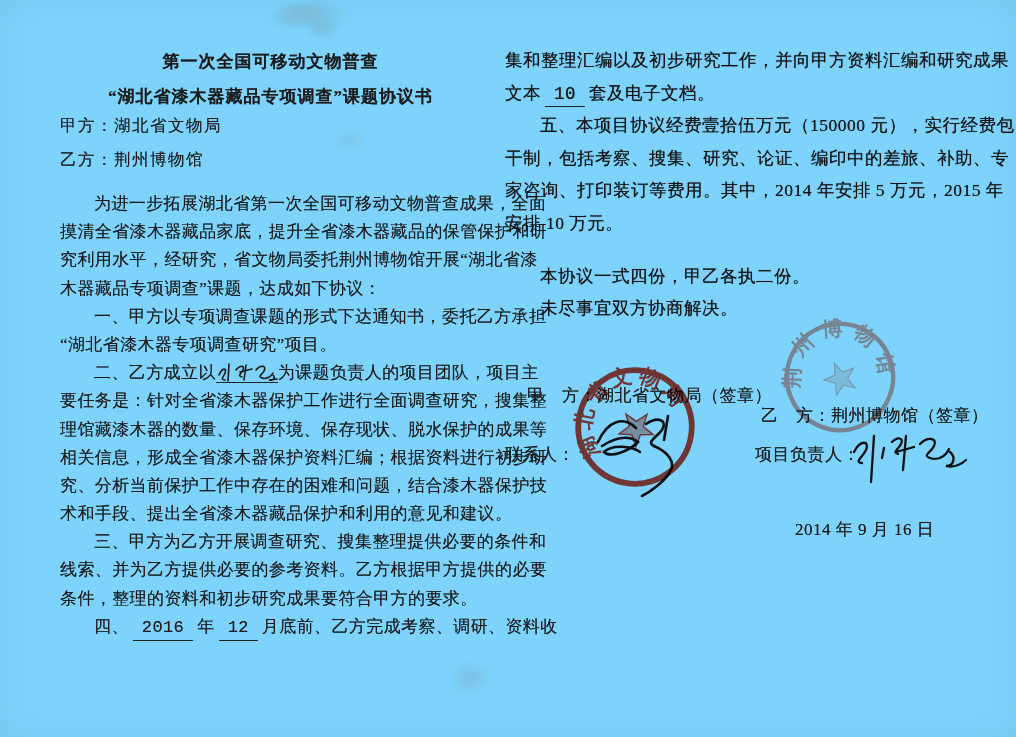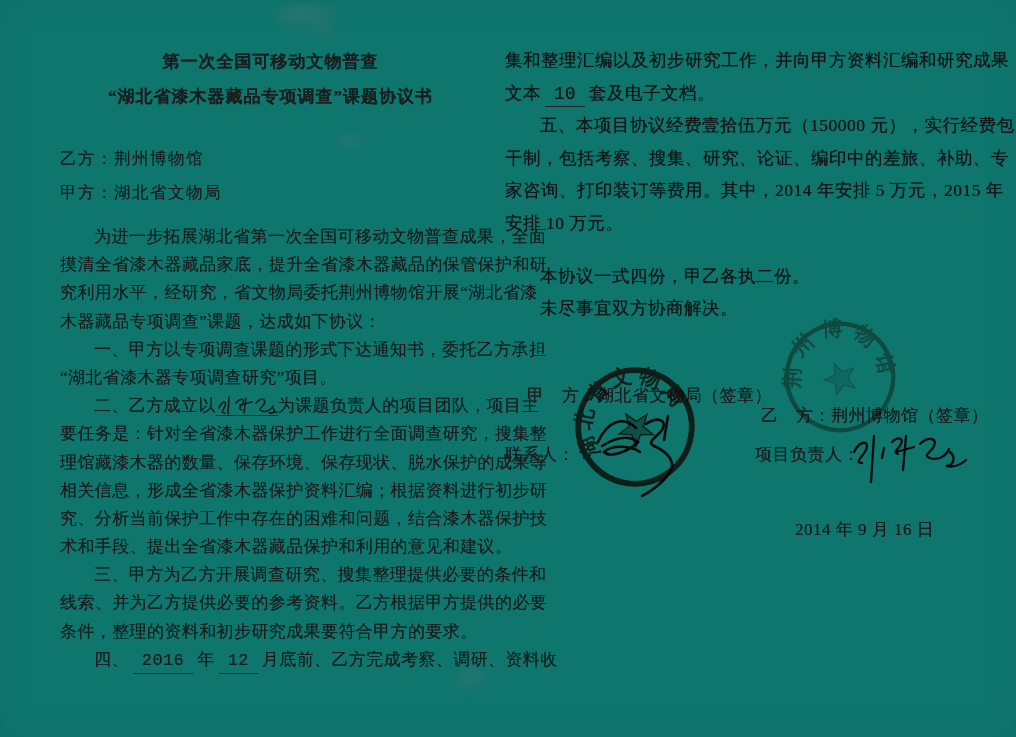--- a/index.html
+++ b/index.html
@@ -1,29 +1,29 @@
 <!DOCTYPE html>
 <html><head>
 <meta charset="utf-8">
 <style>
   html,body{margin:0;padding:0;background:#e9e9e9;}
   #scan{
     position:relative;width:1016px;height:737px;margin:0 auto;
-    background:#0f766e;overflow:hidden;
+    background:#7dd3fc;overflow:hidden;
     font-family:"Liberation Serif","DejaVu Serif",serif;
     color:#1c1c1c;
     box-shadow:inset 0 0 40px rgba(0,0,0,0.05);
   }
   .smudge{position:absolute;border-radius:50%;filter:blur(3px);pointer-events:none;}
   
   #left-page{position:absolute;left:60px;top:50px;width:421px;}
   .title{text-align:center;font-weight:bold;font-size:17px;line-height:24px;
          letter-spacing:1px;text-shadow:0 0 .5px rgba(0,0,0,.55);}
   .t1{margin-bottom:11px;}
-  .t2{margin-bottom:33px;}
+  .t2{}
   .party{font-size:16.5px;line-height:34px;letter-spacing:1.5px;
          text-shadow:0 0 .4px rgba(0,0,0,.45);}
   .body-block{margin-top:13px;}
   .ln{height:28.2px;line-height:28.2px;font-size:17px;white-space:nowrap;
       letter-spacing:.4px;text-shadow:0 0 .45px rgba(0,0,0,.5);}
   .ind{text-indent:2em;}
   .ul{display:inline-block;border-bottom:1px solid #222;padding:0 9px;
       text-indent:0;line-height:24px;font-family:Liberation Mono, monospace;}
   .sp{margin:0 4px;}
   .sig-inline{display:inline-block;width:62px;height:20px;vertical-align:-4px;
@@ -46,22 +46,22 @@
 
   <div class="smudge" style="left:272px;top:2px;width:78px;height:30px;background:radial-gradient(ellipse at 40% 40%,rgba(120,120,120,.28),rgba(120,120,120,0) 70%);"></div>
   <div class="smudge" style="left:306px;top:18px;width:34px;height:22px;background:radial-gradient(ellipse,rgba(110,110,110,.22),rgba(110,110,110,0) 70%);"></div>
   <div class="smudge" style="left:332px;top:130px;width:36px;height:22px;background:radial-gradient(ellipse,rgba(130,130,130,.16),rgba(130,130,130,0) 70%);"></div>
   <div class="smudge" style="left:448px;top:662px;width:44px;height:32px;background:radial-gradient(ellipse,rgba(120,120,120,.22),rgba(120,120,120,0) 70%);"></div>
 
   <div id="left-page">
     <div class="title t1">第一次全国可移动文物普查</div>
     <div class="title t2">“湖北省漆木器藏品专项调查”课题协议书</div>
 
+    <div class="party">甲方：湖北省文物局</div>
     <div class="party">乙方：荆州博物馆</div>
-    <div class="party">甲方：湖北省文物局</div>
 
     <div class="body-block">
       <div class="ln ind">为进一步拓展湖北省第一次全国可移动文物普查成果，全面</div>
       <div class="ln">摸清全省漆木器藏品家底，提升全省漆木器藏品的保管保护和研</div>
       <div class="ln">究利用水平，经研究，省文物局委托荆州博物馆开展“湖北省漆</div>
       <div class="ln">木器藏品专项调查”课题，达成如下协议：</div>
 
       <div class="ln ind">一、甲方以专项调查课题的形式下达通知书，委托乙方承担</div>
       <div class="ln">“湖北省漆木器专项调查研究”项目。</div>
 

